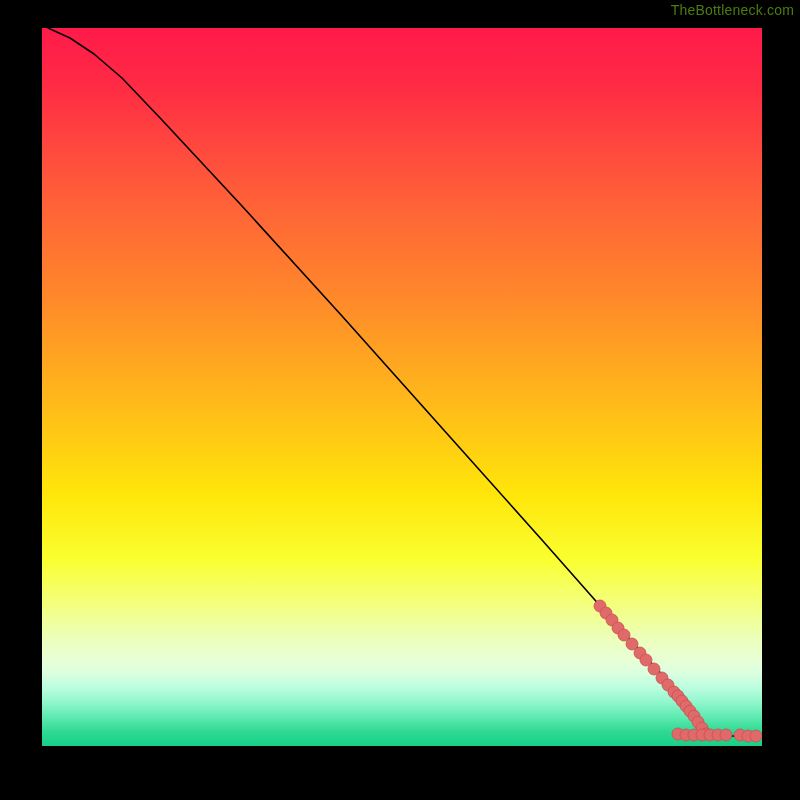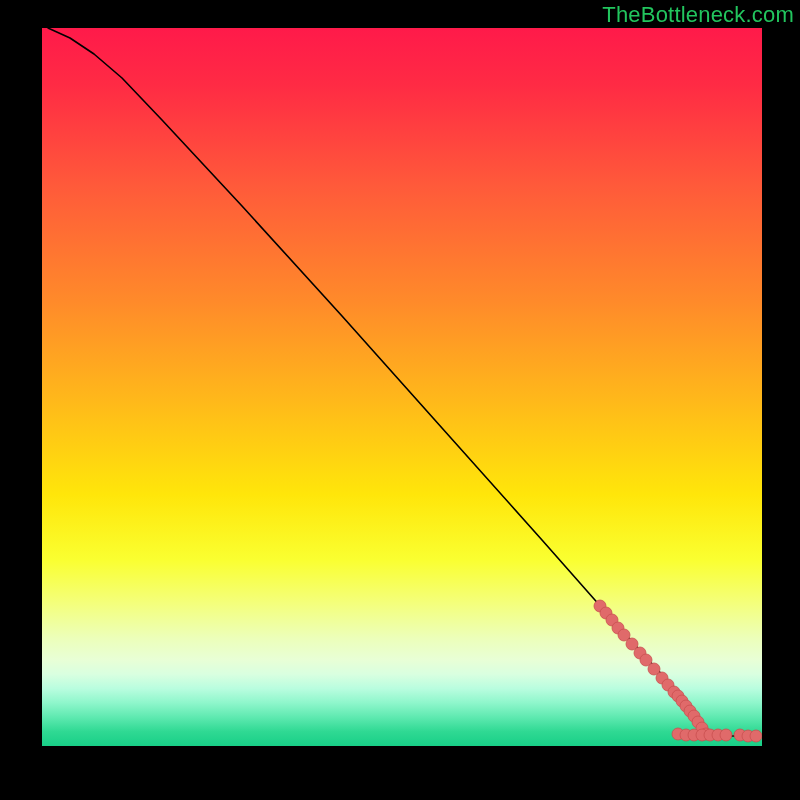--- a/index.html
+++ b/index.html
@@ -8,22 +8,22 @@
     height: 800px;
     background: #000;
     position: relative;
     overflow: hidden;
     font-family: Arial, Helvetica, sans-serif;
   }
   .attribution {
     position: absolute;
     top: 2px;
     right: 6px;
-    color: #22c55e;
-    font-size: 22px;
+    color: #4d7c0f;
+    font-size: 14px;
     letter-spacing: 0.2px;
     z-index: 50;
   }
   .plot-area {
     position: absolute;
     left: 42px;
     top: 28px;
     width: 720px;
     height: 718px;
     overflow: hidden;

